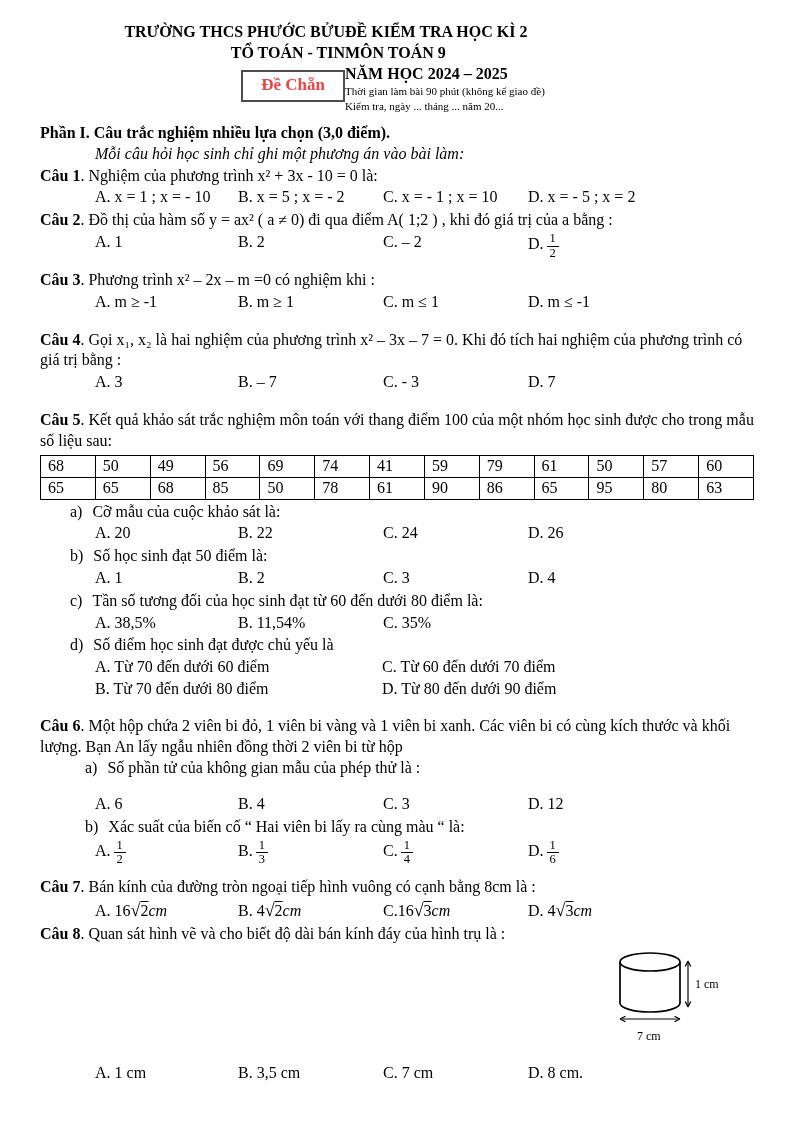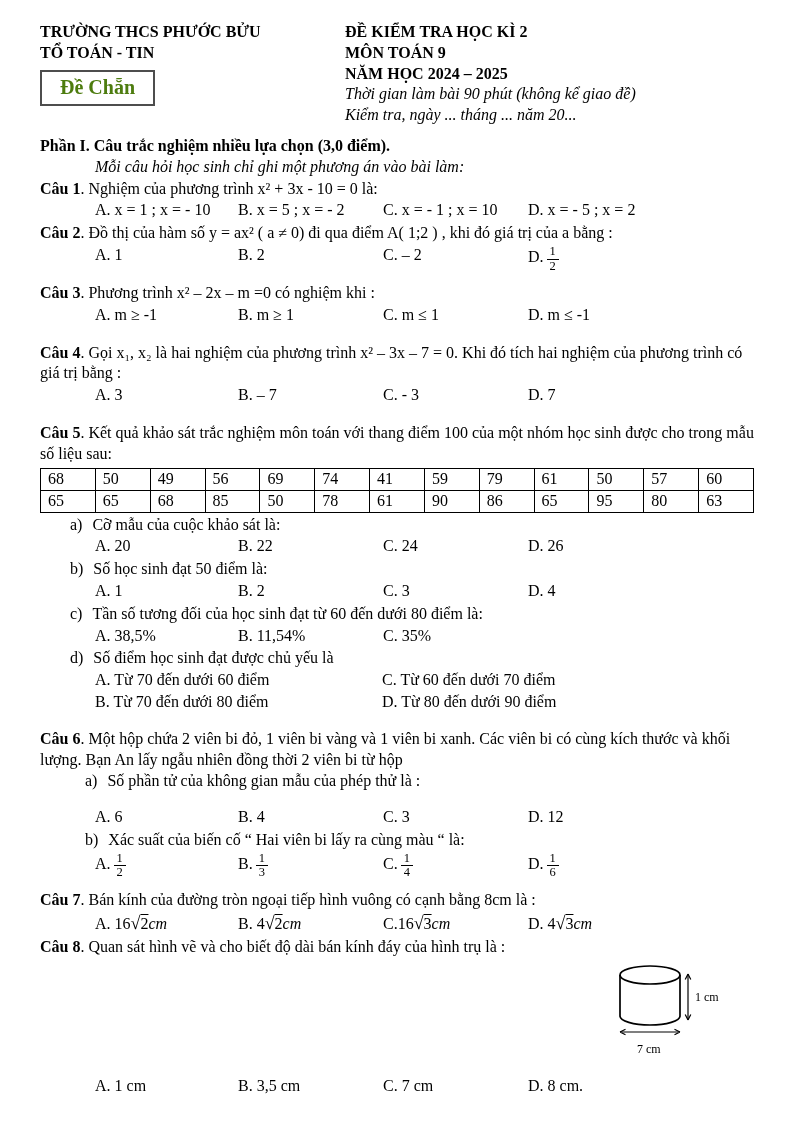--- a/index.html
+++ b/index.html
@@ -6,30 +6,30 @@
   html,body { background:#fff; }
   body {
     width:794px; height:1122px; overflow:hidden;
     font-family:"Liberation Serif","DejaVu Serif",serif;
     font-size:16px; color:#000; line-height:1.3;
   }
   .page { padding:22px 40px 0 40px; }
 
   
   .header { display:flex; margin-bottom:10px; }
-  .h-left { width:305px; text-align:left; }
+  .h-left { width:305px; text-align:right; }
   .h-left .bold { font-weight:bold; }
   .exam-box {
     display:inline-block; border:2px solid #4d4d4d;
     padding:2px 18px 4px 18px; margin-top:6px;
-    font-weight:bold; font-size:20px; color:#4d7c0f;
+    font-weight:bold; font-size:17px; color:#ef4444;
   }
   .h-right { flex:1; text-align:left; }
   .h-right .bold { font-weight:bold; }
-  .h-right .it { font-style:italic; font-size:16px; }
+  .h-right .it { font-size:11px; }
 
   
   .part-heading { font-weight:bold; margin-top:4px; }
   .instruction { font-style:italic; padding-left:55px; }
 
   
   .qline { margin-top:1px; }
   .qline b { font-weight:bold; }
 
   

